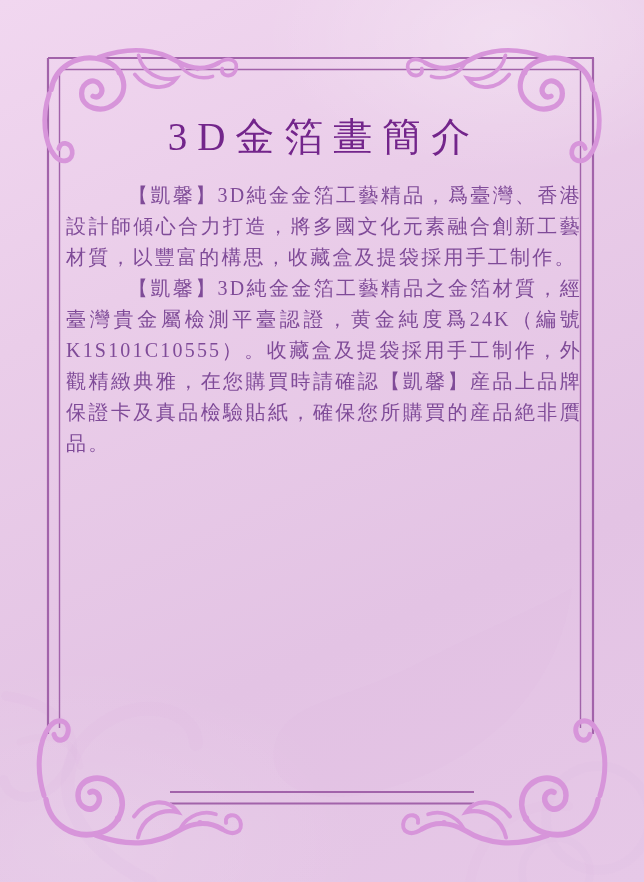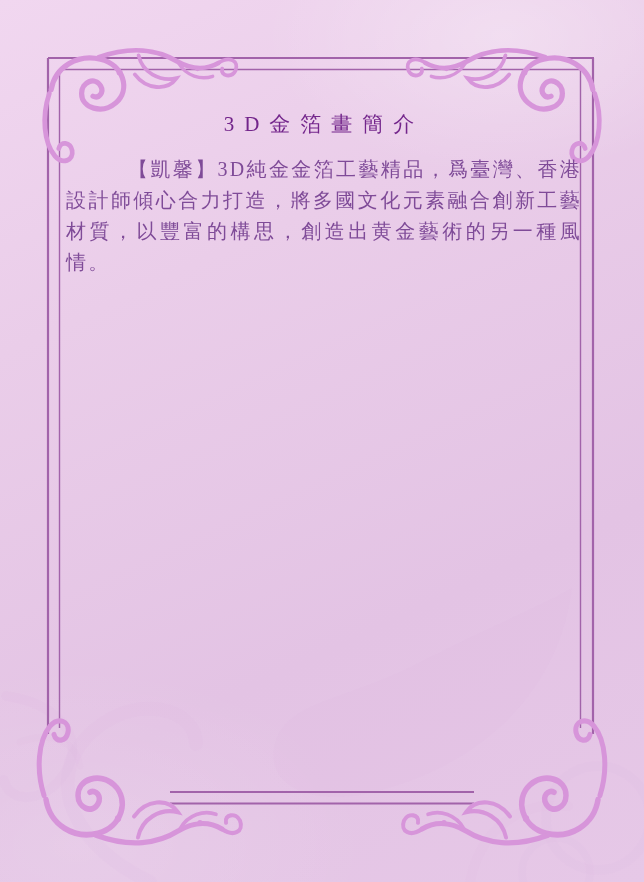--- a/index.html
+++ b/index.html
@@ -17,21 +17,21 @@
       radial-gradient(ellipse 420px 260px at 12% 96%, rgba(255,255,255,0.14), rgba(255,255,255,0) 70%);
   }
   svg.layer{position:absolute;left:0;top:0;width:644px;height:882px;}
   .watermark{opacity:0.55;}
   .content{
     position:absolute;left:66px;right:62px;top:110px;
   }
   h1.title{
     margin:0 0 16px 0;
     text-align:center;
-    font-size:21px;
+    font-size:39px;
     font-weight:normal;
     letter-spacing:10px;
     color:#73258b;
   }
   .bodytext p{
     margin:0;
     font-size:20px;
     line-height:31px;
     letter-spacing:2.2px;
     color:#7f4b98;
@@ -97,17 +97,18 @@
       </g>
       <g transform="translate(614,850) scale(-1.0,-1.05)">
         <use href="#flourish" width="230" height="150"></use>
       </g>
     </g>
   </svg>
 
   <div class="content">
     <h1 class="title">3D金箔畫簡介</h1>
     <div class="bodytext">
-      <p>【凱馨】3D純金金箔工藝精品，爲臺灣、香港設計師傾心合力打造，將多國文化元素融合創新工藝材質，以豐富的構思，創造出黄金藝術的另一種風情。</p>
+      <p>【凱馨】3D純金金箔工藝精品，爲臺灣、香港設計師傾心合力打造，將多國文化元素融合創新工藝材質，以豐富的構思，收藏盒及提袋採用手工制作。</p>
+      <p>【凱馨】3D純金金箔工藝精品之金箔材質，經臺灣貴金屬檢測平臺認證，黄金純度爲24K（編號K1S101C10555）。收藏盒及提袋採用手工制作，外觀精緻典雅，在您購買時請確認【凱馨】産品上品牌保證卡及真品檢驗貼紙，確保您所購買的産品絶非贋品。</p>
     </div>
   </div>
 
 </div>
 
 </body></html>

